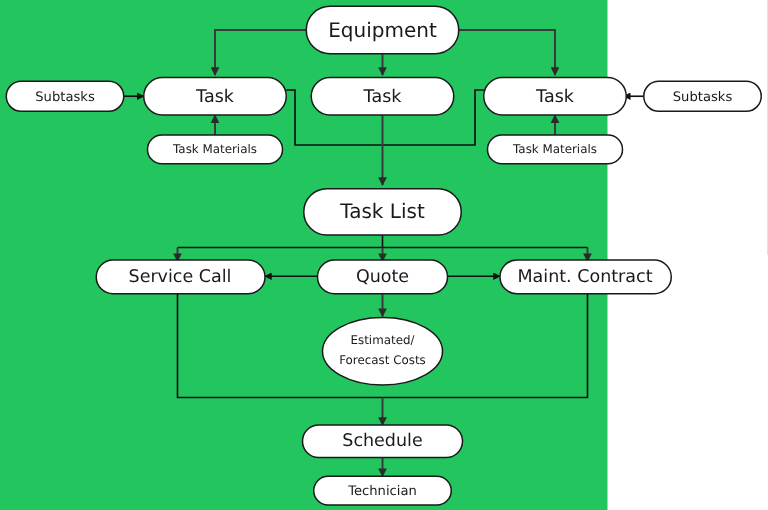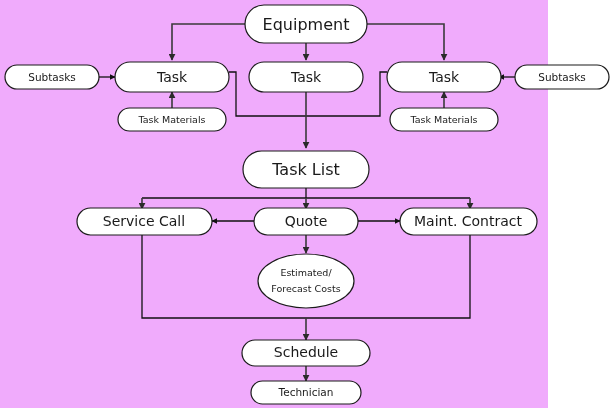--- a/index.html
+++ b/index.html
@@ -8,23 +8,23 @@
     background: #ffffff;
   }
   body {
     width: 614px;
     height: 408px;
     font-family: "DejaVu Sans", sans-serif;
     overflow: hidden;
   }
   #diagram-root {
     position: relative;
-    width: 548px;
+    width: 486px;
     height: 408px;
-    background: #f0abfc;
+    background: #22c55e;
   }
   svg#flow {
     display: block;
     width: 614px;
     height: 408px;
   }
   .node-shape {
     fill: #ffffff;
     stroke: #1a1a1a;
     stroke-width: 1.2;

